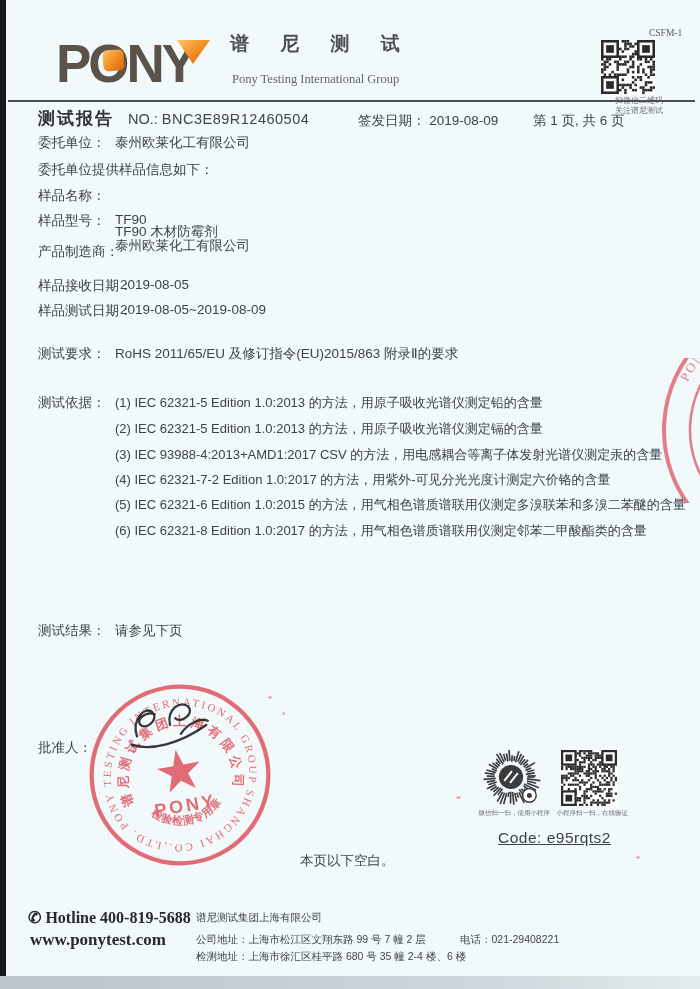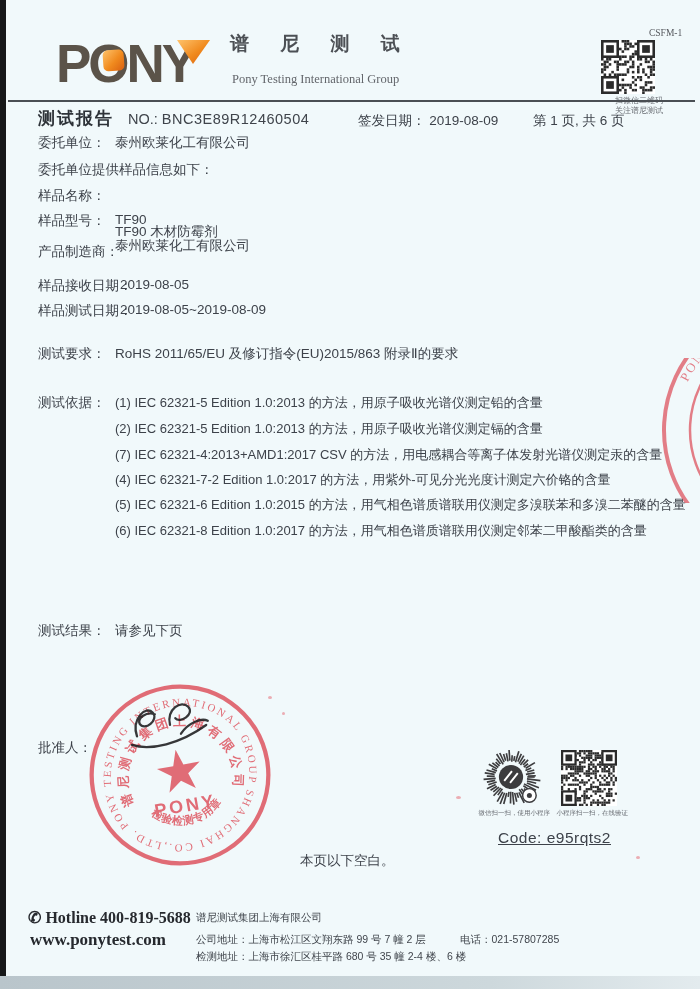--- a/index.html
+++ b/index.html
@@ -287,21 +287,21 @@
 
   <div class="abs lbl" style="left:38px;top:302px;">样品测试日期：</div>
   <div class="abs val" style="left:120px;top:302px;">2019-08-05~2019-08-09</div>
 
   <div class="abs lbl" style="left:38px;top:345px;text-align:center;">测试要求：</div>
   <div class="abs val" style="left:115px;top:345px;">RoHS 2011/65/EU 及修订指令(EU)2015/863 附录Ⅱ的要求</div>
 
   <div class="abs lbl" style="left:38px;top:394px;">测试依据：</div>
   <div class="abs val" style="left:115px;top:394px;font-size:13px;">(1) IEC 62321-5 Edition 1.0:2013 的方法，用原子吸收光谱仪测定铅的含量</div>
   <div class="abs val" style="left:115px;top:420px;font-size:13px;">(2) IEC 62321-5 Edition 1.0:2013 的方法，用原子吸收光谱仪测定镉的含量</div>
-  <div class="abs val" style="left:115px;top:446px;font-size:13px;">(7) IEC 62321-4:2013+AMD1:2017 CSV 的方法，用电感耦合等离子体发射光谱仪测定汞的含量</div>
+  <div class="abs val" style="left:115px;top:446px;font-size:13px;">(3) IEC 93988-4:2013+AMD1:2017 CSV 的方法，用电感耦合等离子体发射光谱仪测定汞的含量</div>
   <div class="abs val" style="left:115px;top:471px;font-size:13px;">(4) IEC 62321-7-2 Edition 1.0:2017 的方法，用紫外-可见分光光度计测定六价铬的含量</div>
   <div class="abs val" style="left:115px;top:496px;font-size:13px;">(5) IEC 62321-6 Edition 1.0:2015 的方法，用气相色谱质谱联用仪测定多溴联苯和多溴二苯醚的含量</div>
   <div class="abs val" style="left:115px;top:522px;font-size:13px;">(6) IEC 62321-8 Edition 1.0:2017 的方法，用气相色谱质谱联用仪测定邻苯二甲酸酯类的含量</div>
 
   <div class="abs lbl" style="left:38px;top:622px;">测试结果：</div>
   <div class="abs val" style="left:115px;top:622px;">请参见下页</div>
 
   <div class="abs lbl" style="left:38px;top:739px;">批准人：</div>
 
   <div class="abs" style="left:85px;top:680px;">
@@ -735,15 +735,15 @@
 
   <div class="abs footer-bold" style="left:28px;top:908px;font-size:16px;">
     <span>✆</span>
     <span>Hotline 400-819-5688</span>
   </div>
   <div class="abs footer-bold" style="left:30px;top:930px;font-size:17px;">www.ponytest.com</div>
 
   <div class="abs footer-small" style="left:196px;top:911px;">谱尼测试集团上海有限公司</div>
   <div class="abs footer-small" style="left:196px;top:933px;">公司地址：上海市松江区文翔东路 99 号 7 幢 2 层</div>
   <div class="abs footer-small" style="left:196px;top:950px;">检测地址：上海市徐汇区桂平路 680 号 35 幢 2-4 楼、6 楼</div>
-  <div class="abs footer-small" style="left:460px;top:933px;">电话：021-57807285</div>
+  <div class="abs footer-small" style="left:460px;top:933px;">电话：021-29408221</div>
 
 </div>
 
 </body></html>

